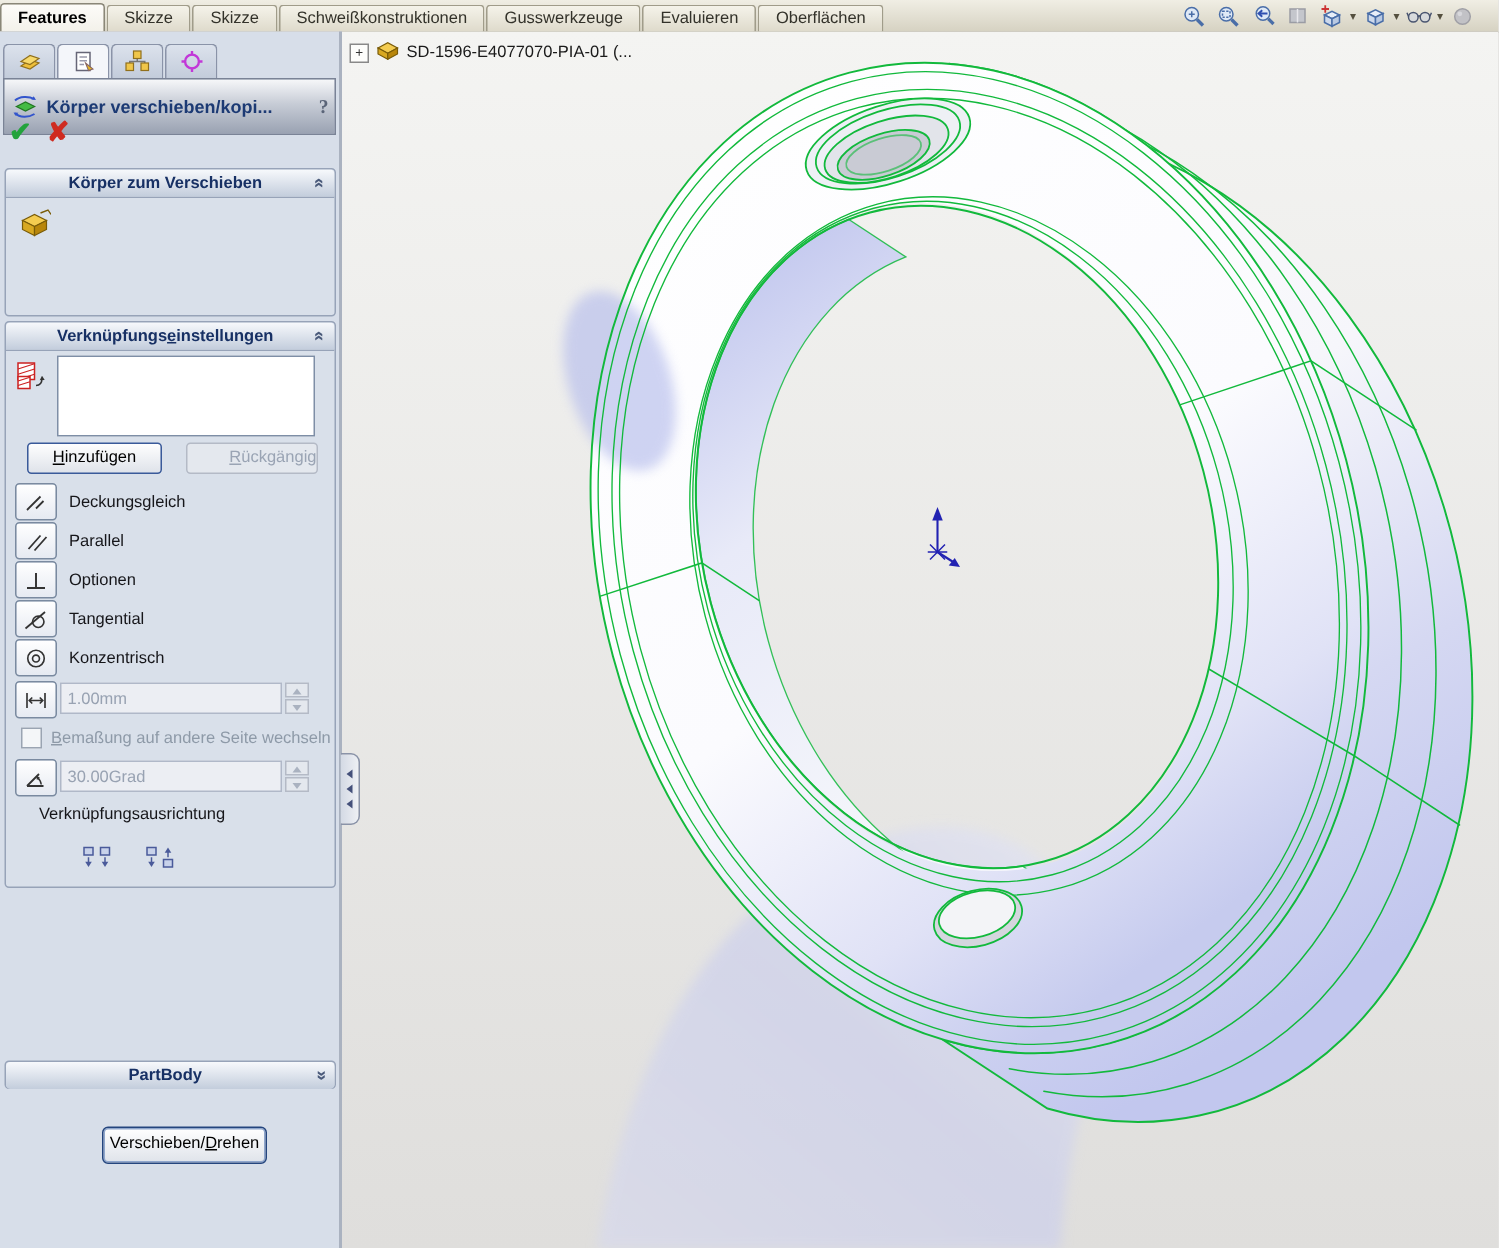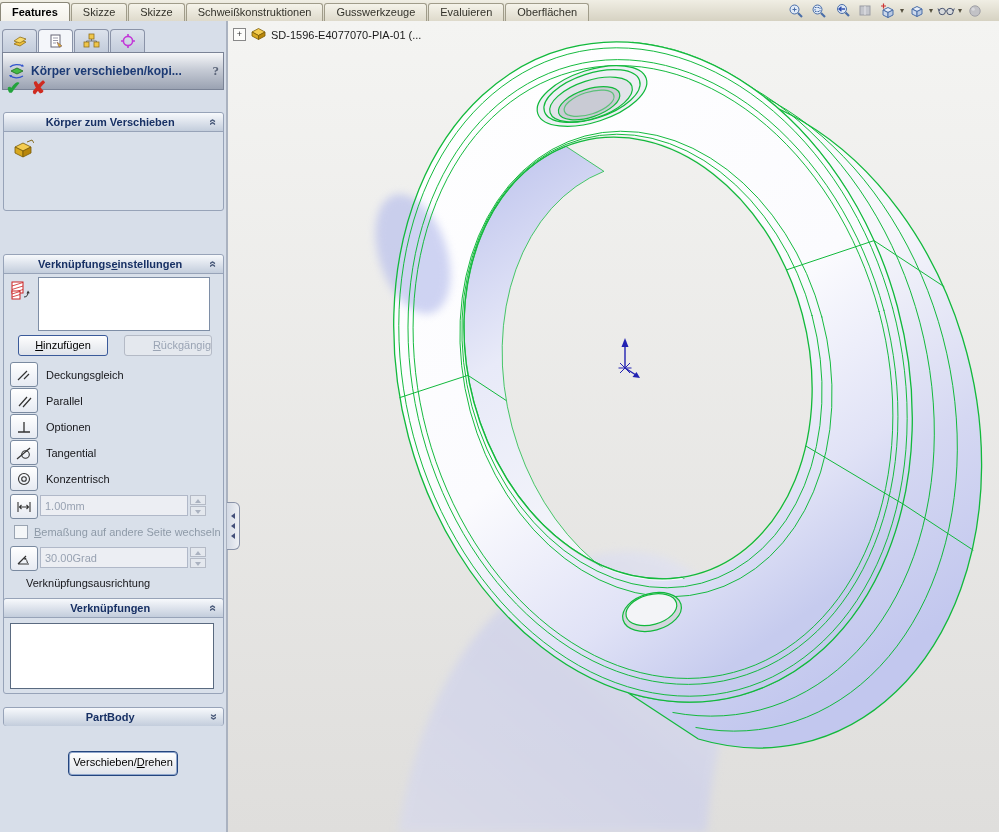--- a/index.html
+++ b/index.html
@@ -40,21 +40,21 @@
   .group{position:absolute;left:3px;width:221px;background:#d9e0ea;
          border:1px solid #97a3b8;border-radius:3px;box-sizing:border-box;}
   .ghead{height:18px;background:linear-gradient(#f7f9fc,#c3cddc);
          border-bottom:1px solid #97a3b8;border-radius:3px 3px 0 0;
          display:flex;align-items:center;padding:0 6px;font-weight:bold;color:#173064;}
   .ghead .lbl{flex:1;white-space:nowrap;overflow:hidden;text-align:center;}
   .chev{color:#4a5a7a;font-size:12px;font-weight:bold;display:inline-block;
         transform:rotate(90deg);line-height:10px;}
   .chev.down{transform:rotate(-90deg);}
   .g1{top:91px;height:99px;}
-  .g2{top:193px;height:378px;margin-top:40px;}
+  .g2{top:193px;height:378px;}
   .g3{top:577px;height:96px;}
   .g4{top:686px;height:19px;}
   .g4 .ghead{border-radius:3px;border-bottom:none;}
   .bodylist{position:absolute;left:36px;top:24px;width:178px;height:60px;
         border:2px solid #5ca0e0;background:linear-gradient(160deg,#ffffff 40%,#cfe6fa 100%);}
   .bodylist .item{height:16px;line-height:16px;padding:0 3px;background:#a9bac8;color:#000;}
   .sel-icon{position:absolute;left:8px;top:26px;}
   .matelist{position:absolute;left:34px;top:22px;width:170px;height:52px;
         background:#fff;border:1px solid #7e8ea6;}
   .mateent-icon{position:absolute;left:5px;top:24px;}
@@ -463,27 +463,20 @@
               <polygon points="5,15 2.8,11.5 7.2,11.5" stroke="none" fill="#4a5a9a"></polygon>
               <rect x="13" y="10" width="6" height="5"></rect>
               <path d="M16 8.5 V4" fill="none"></path>
               <polygon points="16,2 13.8,5.5 18.2,5.5" stroke="none" fill="#4a5a9a"></polygon>
             </g>
           </svg>
       </span>
     </div>
   </div>
 
-  <div class="group g3">
-    <div class="ghead">
-      <span class="lbl">Verknüpfungen</span>
-      <span class="chev">«</span>
-    </div>
-    <div class="mates-box"></div>
-  </div>
 
   <div class="group g4">
     <div class="ghead">
       <span class="lbl">PartBody</span>
       <span class="chev down">«</span>
     </div>
   </div>
 
   <div class="applybtn"><span>Verschieben/</span><span class="u">D</span><span>rehen</span></div>
 </div>

